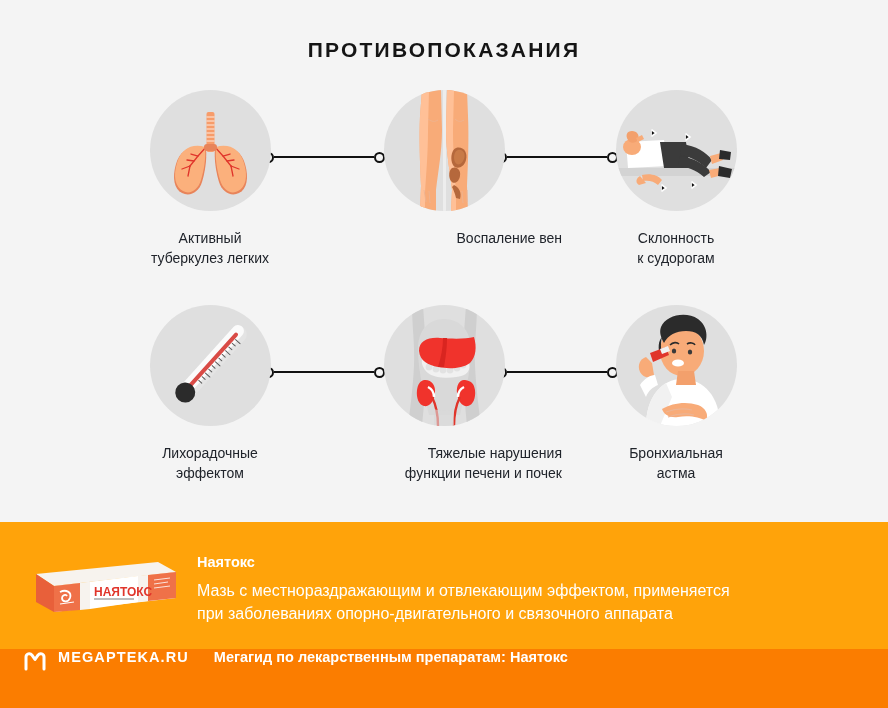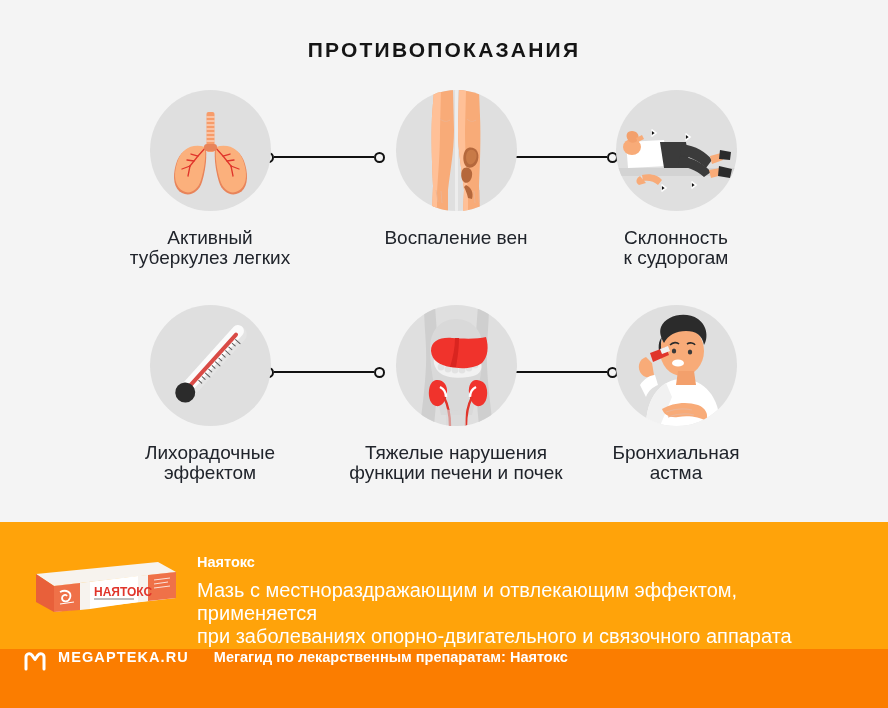--- a/index.html
+++ b/index.html
@@ -22,36 +22,36 @@
   
   .grid { position: absolute; top: 90px; left: 0; width: 888px; }
   .row { position: relative; height: 215px; }
   .row.row2 { margin-top: 0px; }
 
   .item {
     position: absolute; width: 236px; top: 0;
     text-align: center;
   }
   .item.c0 { left: 92px; }
-  .item.c1 { left: 338px; }
+  .item.c1 { left: 326px; text-align: right; }
   .item.c2 { left: 558px; }
 
   .circle {
     position: relative;
     width: 121px; height: 121px;
     margin: 0 auto;
     border-radius: 50%;
     background: #dfdfdf;
     overflow: hidden;
   }
   .circle svg { display: block; width: 121px; height: 121px; }
 
   .caption {
     margin-top: 17px;
-    font-size: 19px;
+    font-size: 14px;
     line-height: 20px;
     color: #20242b;
     white-space: pre-line;
   }
 
   
   .connector {
     position: absolute;
     top: 60px;
     height: 14px;
@@ -79,21 +79,21 @@
     width: 162px; height: 62px;
   }
   .banner-text {
     position: absolute; left: 197px; top: 32px; right: 60px;
   }
   .banner-name {
     font-size: 14.5px; font-weight: bold; color: #ffffff;
     margin-bottom: 9px;
   }
   .banner-desc {
-    font-size: 20px; line-height: 23px; color: #ffffff;
+    font-size: 16px; line-height: 23px; color: #ffffff;
     white-space: pre-line;
   }
 
   
   .footer {
     position: absolute; left: 0; top: 649px;
     width: 888px; height: 59px;
     background: #fb7d00;
     display: flex; align-items: flex-start;
   }

